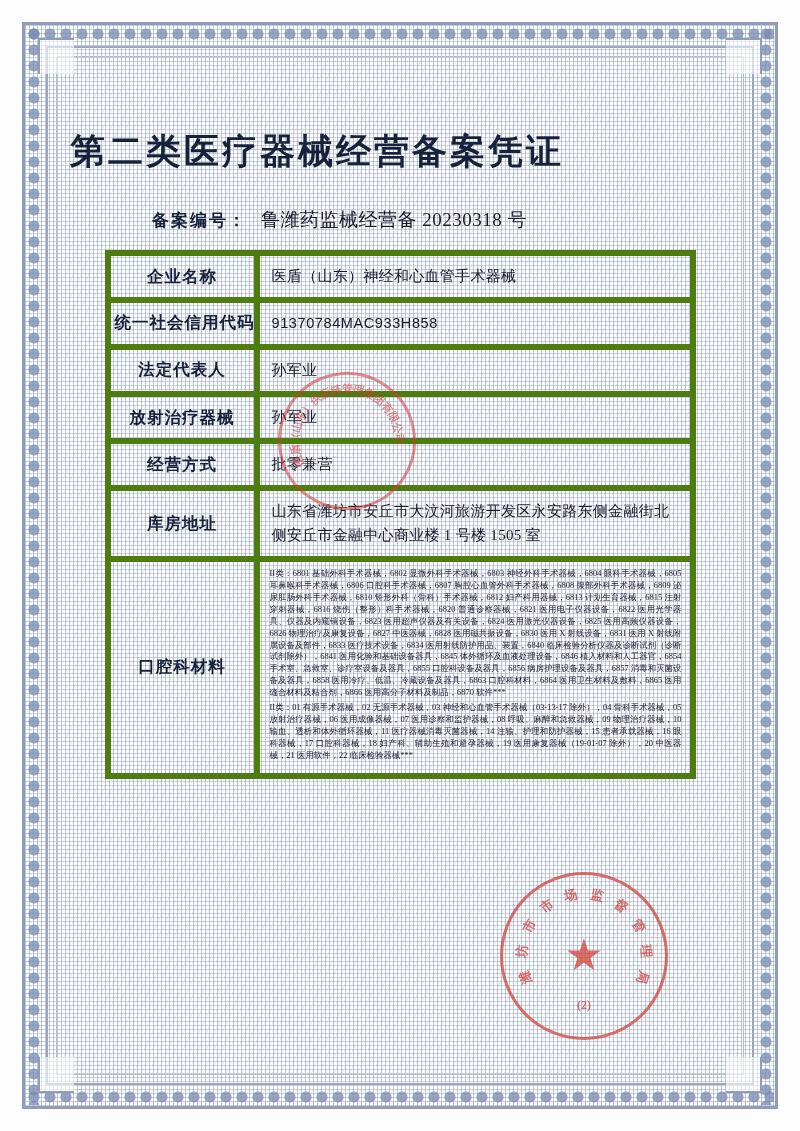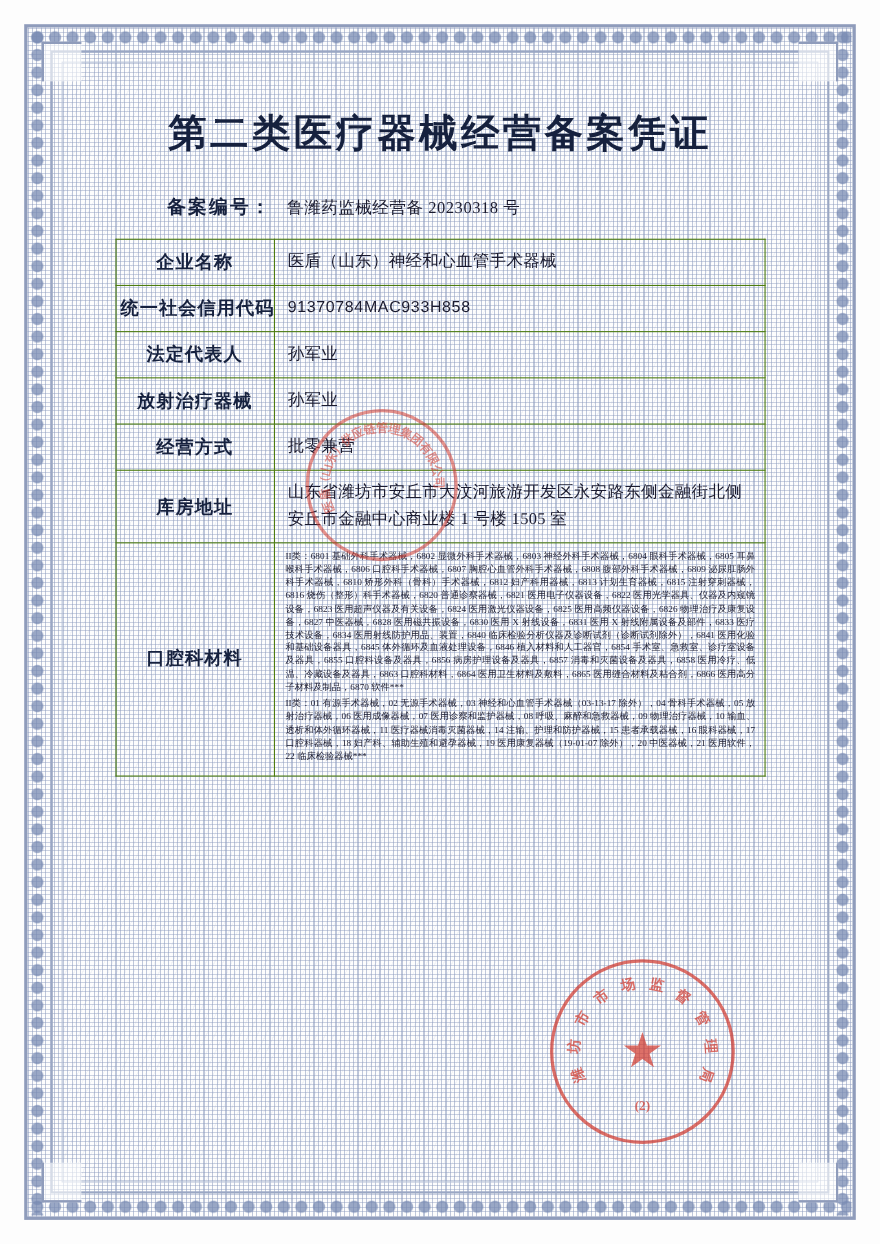--- a/index.html
+++ b/index.html
@@ -79,59 +79,59 @@
   .corner.tr { right: 38px; top: 38px; border-left: none; border-bottom: none; }
   .corner.bl { left: 38px; bottom: 38px; border-right: none; border-top: none; }
   .corner.br { right: 38px; bottom: 38px; border-left: none; border-top: none; }
 
   
   .content {
     position: absolute;
     left: 70px; top: 70px; right: 70px; bottom: 70px;
   }
   .doc-title {
-    text-align: center;
+    text-align: left;
     font-size: 35px;
     font-weight: bold;
     letter-spacing: 3px;
     color: #16213e;
-    margin-top: 28px;
+    margin-top: 58px;
     font-family: "Liberation Serif", "DejaVu Serif", serif;
   }
   .record-no-row {
     display: flex;
     align-items: baseline;
     margin-top: 32px;
     padding-left: 82px;
     font-size: 17px;
   }
   .record-no-label {
     font-weight: bold;
     letter-spacing: 2px;
     color: #16213e;
     font-size: 17px;
   }
   .record-no-value {
     margin-left: 14px;
-    font-size: 15px;
+    font-size: 19px;
     letter-spacing: 0.5px;
     color: #1a1a2e;
   }
 
   
   table.cert {
     width: 591px;
     margin: 17px auto 0 auto;
     border-collapse: collapse;
     table-layout: fixed;
     position: relative;
     z-index: 3;
   }
   table.cert td {
-    border: 1px solid #4d7c0f;
+    border: 6px solid #4d7c0f;
     vertical-align: middle;
     background: transparent;
   }
   td.label {
     width: 135px;
     text-align: center;
     font-size: 16.5px;
     font-weight: bold;
     letter-spacing: 1px;
     color: #16213e;

